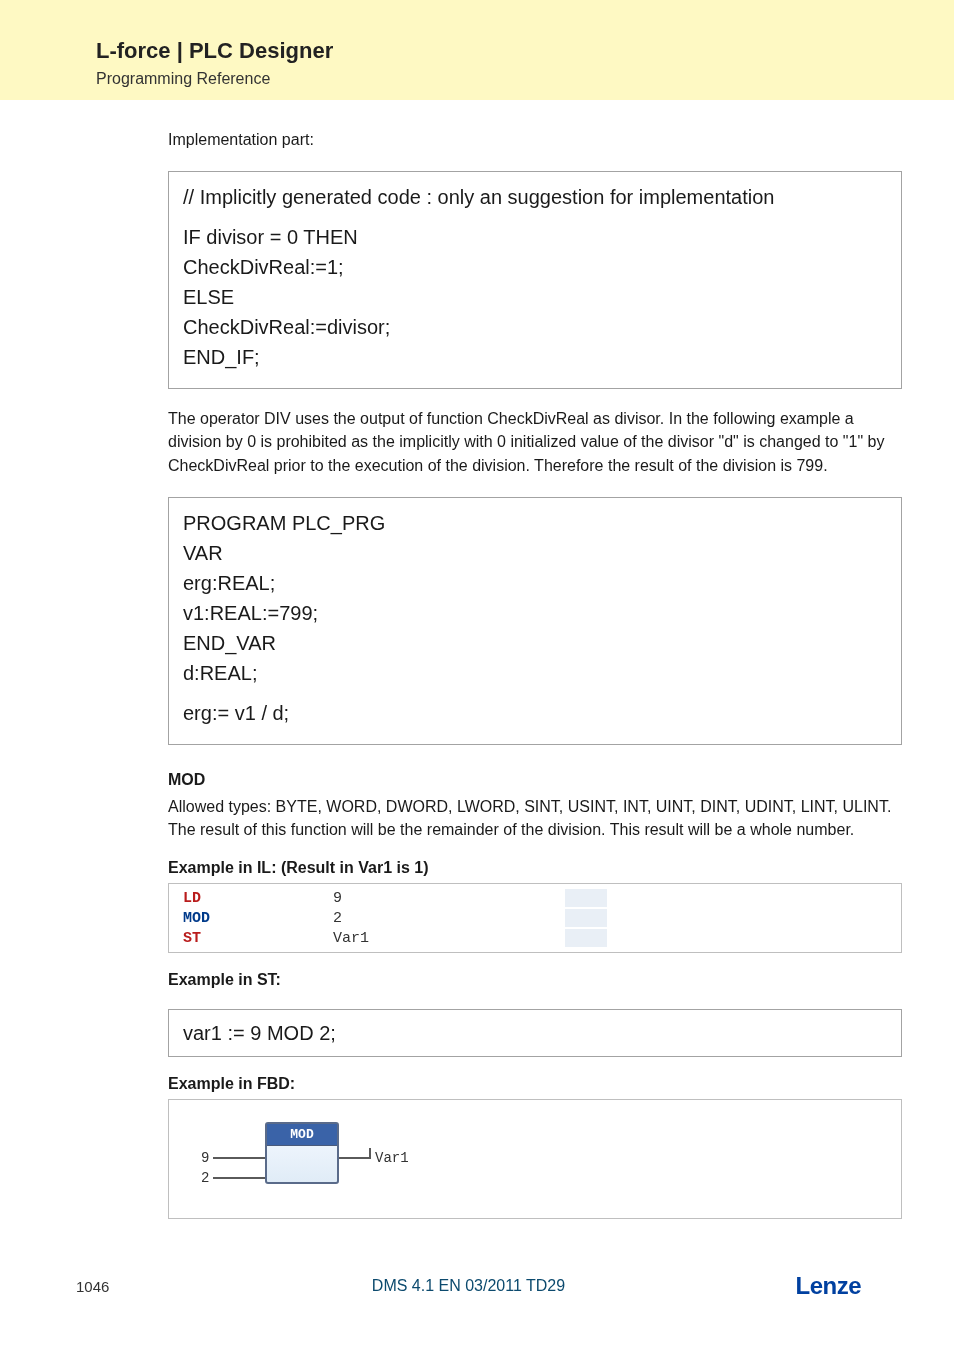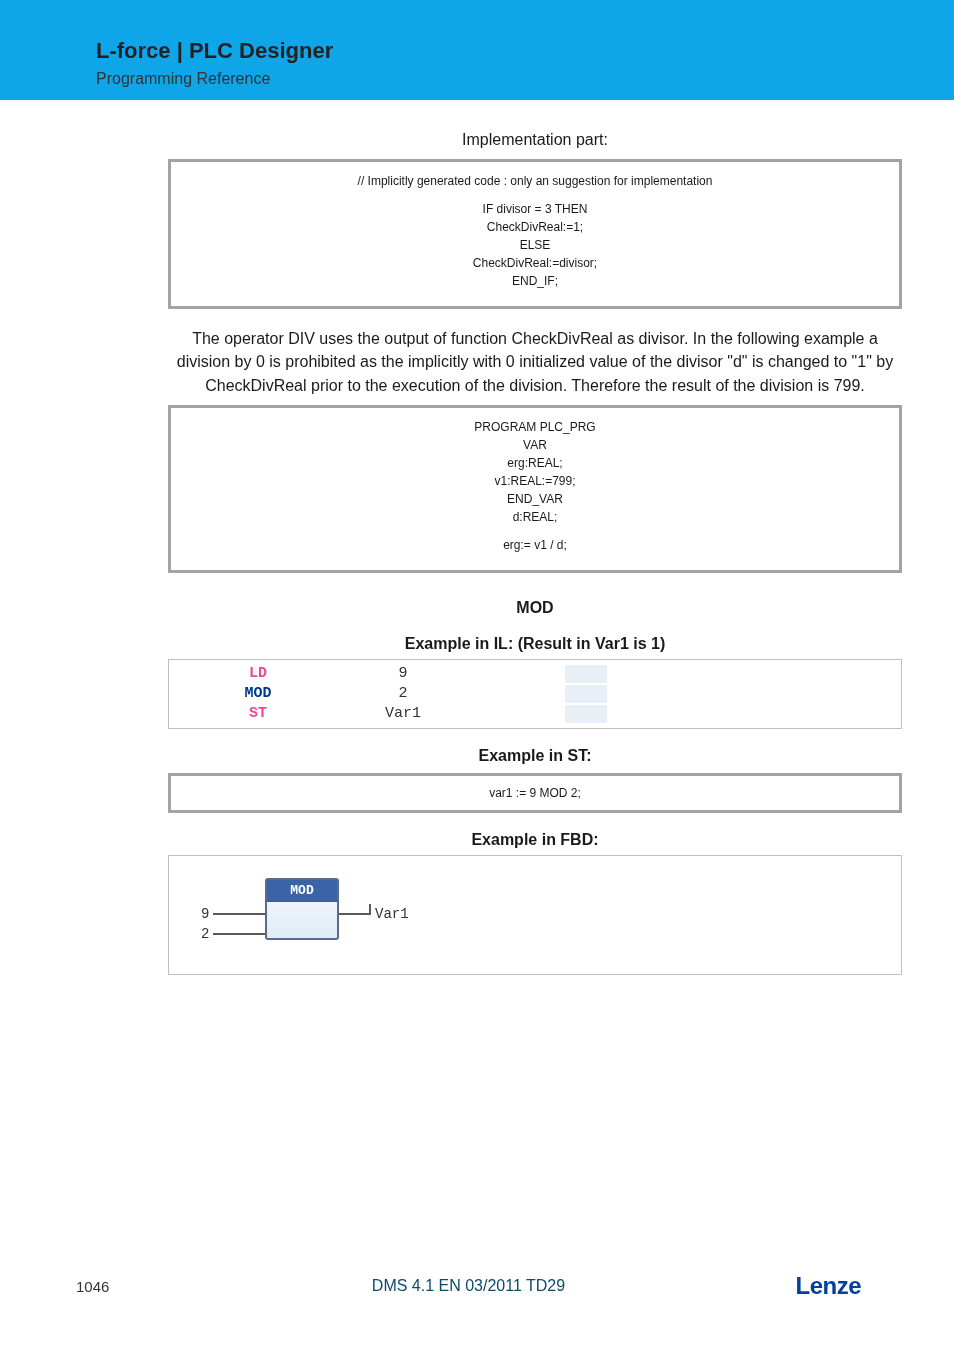--- a/index.html
+++ b/index.html
@@ -4,47 +4,46 @@
 <style>
   * { box-sizing: border-box; margin: 0; padding: 0; }
   html, body { width: 954px; height: 1350px; }
   body {
     font-family: "Segoe UI", "Myriad Pro", Arial, sans-serif;
     color: #1a1a1a;
     background: #ffffff;
     position: relative;
   }
   .header-band {
-    background: #0ea5e9;
+    background: #fef9c3;
     padding: 38px 0 12px 96px;
   }
   .product-title {
     font-size: 22px;
     font-weight: 700;
     color: #222;
     margin-bottom: 6px;
   }
   .subtitle {
     font-size: 16px;
     color: #333;
   }
   .content {
     padding: 28px 52px 0 168px;
-    text-align: center;
   }
   .para {
     font-size: 16px;
     line-height: 1.45;
     margin-bottom: 8px;
   }
   .codebox {
-    border: 3px solid #a3a3a3;
+    border: 1px solid #a3a3a3;
     padding: 10px 14px 16px 14px;
-    margin: 8px 0 18px 0;
-    font-size: 12px;
+    margin: 20px 0 18px 0;
+    font-size: 20px;
     line-height: 1.5;
   }
   .codebox .line { display: block; }
   .gap { height: 10px; }
   .section-head {
     font-size: 16px;
     font-weight: 700;
     margin: 26px 0 6px 0;
   }
   .example-head {
@@ -61,21 +60,21 @@
   }
   .il-row {
     display: flex;
     align-items: center;
     padding: 1px 14px;
   }
   .op {
     width: 150px;
     font-weight: 700;
   }
-  .op-ld, .op-st { color: #ec4899; }
+  .op-ld, .op-st { color: #b91c1c; }
   .op-mod { color: #003a8a; }
   .il-arg { flex: 0 0 140px; color: #333; }
   .il-blank {
     width: 42px; height: 18px;
     background: #e9eff6;
     margin-left: auto;
     margin-right: 280px;
   }
   .fbd-box {
     border: 1px solid #bfbfbf;
@@ -147,41 +146,42 @@
   <div class="subtitle">Programming Reference</div>
 </div>
 
 <div class="content">
 
   <div class="para">Implementation part:</div>
 
   <div class="codebox">
     <span class="line">// Implicitly generated code : only an suggestion for implementation</span>
     <div class="gap"></div>
-    <span class="line">IF divisor = 3 THEN</span>
+    <span class="line">IF divisor = 0 THEN</span>
     <span class="line"> CheckDivReal:=1;</span>
     <span class="line">ELSE</span>
     <span class="line"> CheckDivReal:=divisor;</span>
     <span class="line">END_IF;</span>
   </div>
 
   <div class="para">The operator DIV uses the output of function CheckDivReal as divisor. In the following example a division by 0 is prohibited as the implicitly with 0 initialized value of the divisor "d" is changed to "1" by CheckDivReal prior to the execution of the division. Therefore  the result of the division is 799.</div>
 
   <div class="codebox">
     <span class="line">PROGRAM PLC_PRG</span>
     <span class="line">VAR</span>
     <span class="line"> erg:REAL;</span>
     <span class="line"> v1:REAL:=799;</span>
     <span class="line">END_VAR</span>
     <span class="line"> d:REAL;</span>
     <div class="gap"></div>
     <span class="line">erg:= v1 / d;</span>
   </div>
 
   <div class="section-head">MOD</div>
+  <div class="para">Allowed types: BYTE, WORD, DWORD, LWORD, SINT, USINT, INT, UINT, DINT, UDINT, LINT, ULINT. The result of this function will be the remainder of the division. This result will be a whole number.</div>
 
   <div class="example-head">Example in IL: (Result in Var1 is 1)</div>
   <div class="il-table">
     <div class="il-row">
       <span class="op op-ld">LD</span>
       <span class="il-arg">9</span>
       <span class="il-blank"></span>
     </div>
     <div class="il-row">
       <span class="op op-mod">MOD</span>

